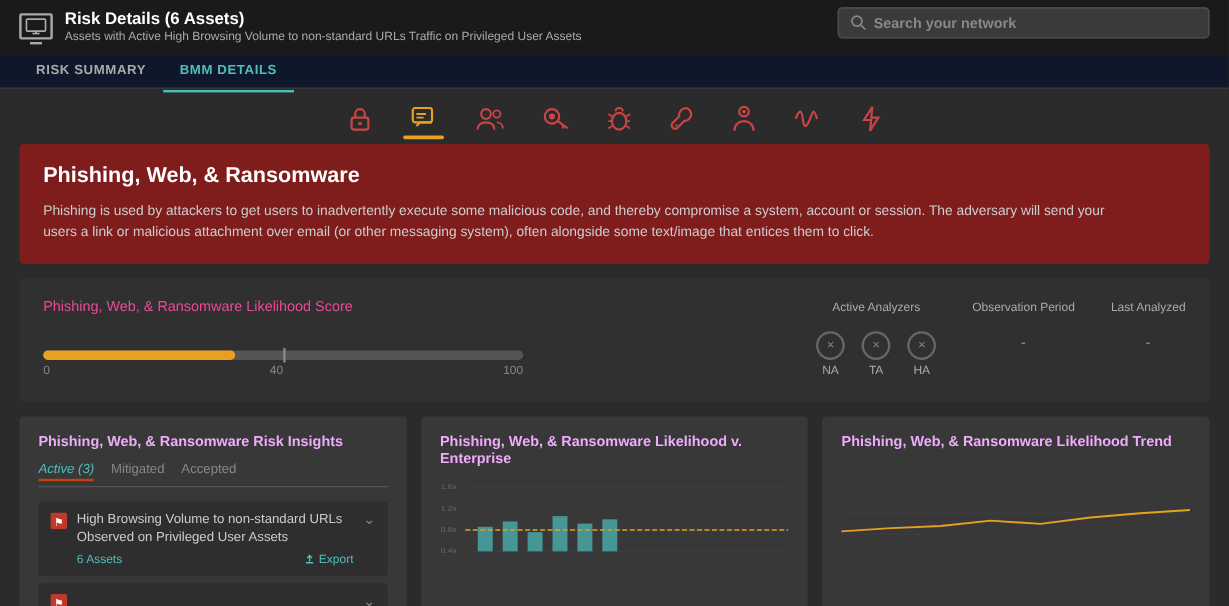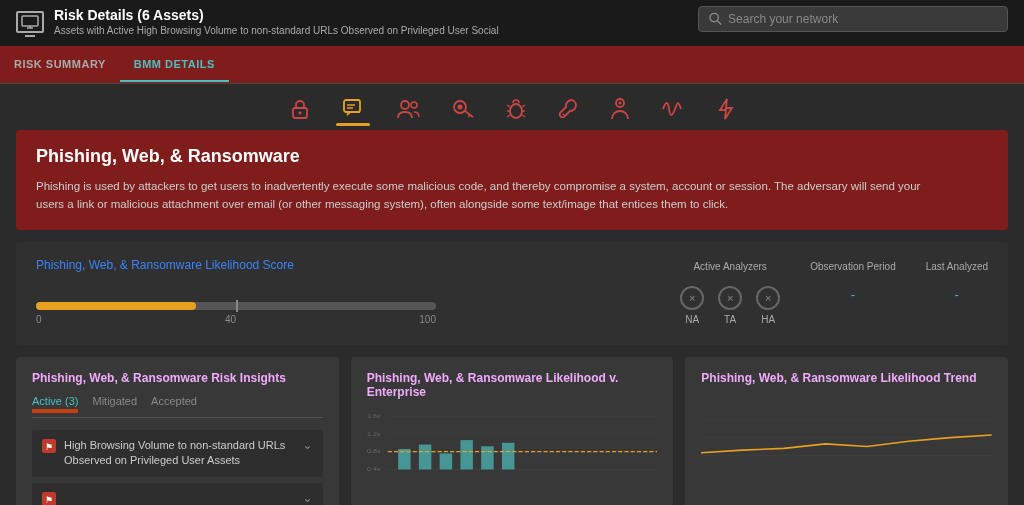--- a/index.html
+++ b/index.html
@@ -69,31 +69,32 @@
       gap: 6px;
       width: 310px;
     }
     .search-bar input {
       background: transparent;
       border: none;
       outline: none;
       color: #ccc;
       font-size: 12px;
       width: 100%;
+      font-weight: bold;
     }
     .search-bar input::placeholder { color: #888; }
 
     
     .tabs-row {
-      background: #7f1d1d;
+      background: #0f172a;
       border-bottom: 1px solid #444;
       display: flex;
       align-items: center;
-      padding: 0 0;
-      height: 38px;
+      padding: 0 16px;
+      height: 28px;
     }
     .tab {
       font-size: 11px;
       font-weight: 600;
       letter-spacing: 0.5px;
       padding: 10px 14px;
       cursor: pointer;
       color: #aaa;
       border-bottom: 2px solid transparent;
     }
@@ -168,21 +169,21 @@
       margin-bottom: 12px;
       display: flex;
       align-items: center;
       gap: 40px;
     }
     .score-left {
       flex: 1;
     }
     .score-label {
       font-size: 12px;
-      color: #3b82f6;
+      color: #ec4899;
       margin-bottom: 30px;
     }
     .progress-container {
       position: relative;
       margin-bottom: 4px;
     }
     .progress-bg {
       background: #555;
       height: 8px;
       border-radius: 4px;
@@ -289,21 +290,22 @@
       padding-bottom: 4px;
     }
     .card-tab {
       font-size: 11px;
       cursor: pointer;
       color: #888;
       padding-bottom: 2px;
     }
     .card-tab.active {
       color: #4dbfbf;
-      border-bottom: 4px solid #c2410c;
+      border-bottom: 2px solid #c2410c;
+      font-style: italic;
     }
 
     
     .risk-item {
       background: #2e2e2e;
       border-radius: 3px;
       padding: 8px 10px;
       margin-bottom: 6px;
       display: flex;
       align-items: flex-start;
@@ -371,21 +373,21 @@
   <div class="top-bar-left">
     <div class="monitor-icon">
       <svg width="18" height="14" viewBox="0 0 18 14" fill="none">
         <rect x="1" y="1" width="16" height="10" rx="1" stroke="#aaa" stroke-width="1.5" fill="none"></rect>
         <line x1="6" y1="13" x2="12" y2="13" stroke="#aaa" stroke-width="1.5"></line>
         <line x1="9" y1="11" x2="9" y2="13" stroke="#aaa" stroke-width="1.5"></line>
       </svg>
     </div>
     <div>
       <div class="top-bar-title">Risk Details (6 Assets)</div>
-      <div class="top-bar-subtitle">Assets with Active High Browsing Volume to non-standard URLs Observed on Privileged User Social</div>
+      <div class="top-bar-subtitle">Assets with Active High Browsing Volume to non-standard URLs Traffic on Privileged User Assets</div>
     </div>
   </div>
   <div class="search-bar">
     <svg width="14" height="14" viewBox="0 0 14 14" fill="none">
       <circle cx="5.5" cy="5.5" r="4.5" stroke="#888" stroke-width="1.5"></circle>
       <line x1="9" y1="9" x2="13" y2="13" stroke="#888" stroke-width="1.5"></line>
     </svg>
     <input type="text" placeholder="Search your network" style="">
   </div>
 </div>
@@ -539,20 +541,29 @@
       </div>
 
       <div class="risk-item">
         <div class="risk-item-left">
           <svg class="risk-flag" viewBox="0 0 14 14" fill="none">
             <rect width="14" height="14" rx="2" fill="#c0392b"></rect>
             <text x="3" y="11" font-size="9" fill="white">⚑</text>
           </svg>
           <div>
             <div class="risk-text">High Browsing Volume to non-standard URLs Observed on Privileged User Assets</div>
+            <div class="risk-meta">
+              <span class="risk-assets">6 Assets</span>
+              <span class="risk-export">
+                <svg width="10" height="10" viewBox="0 0 10 10" fill="none">
+                  <path d="M2 8h6M5 2v5M3 4l2-2 2 2" stroke="#4dbfbf" stroke-width="1.2"></path>
+                </svg>
+                <span>Export</span>
+              </span>
+            </div>
           </div>
         </div>
         <span class="risk-chevron">⌄</span>
       </div>
 
       <div class="risk-item">
         <div class="risk-item-left">
           <svg class="risk-flag" viewBox="0 0 14 14" fill="none">
             <rect width="14" height="14" rx="2" fill="#c0392b"></rect>
             <text x="3" y="11" font-size="9" fill="white">⚑</text>

